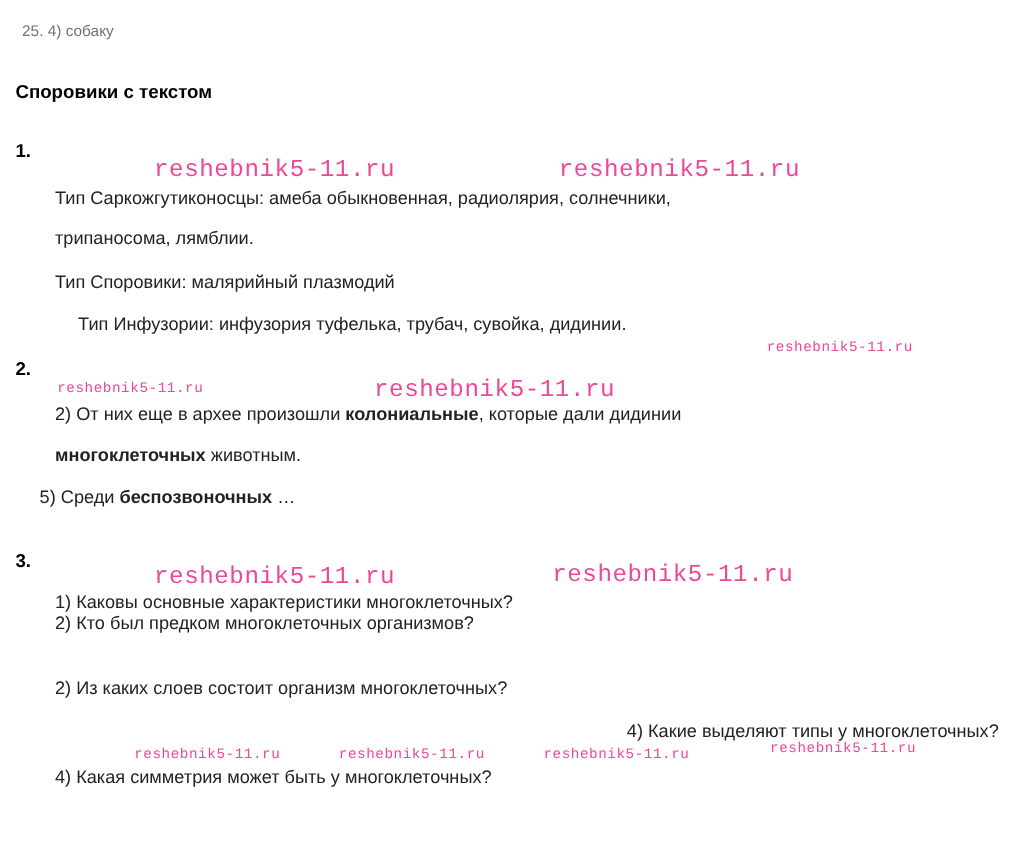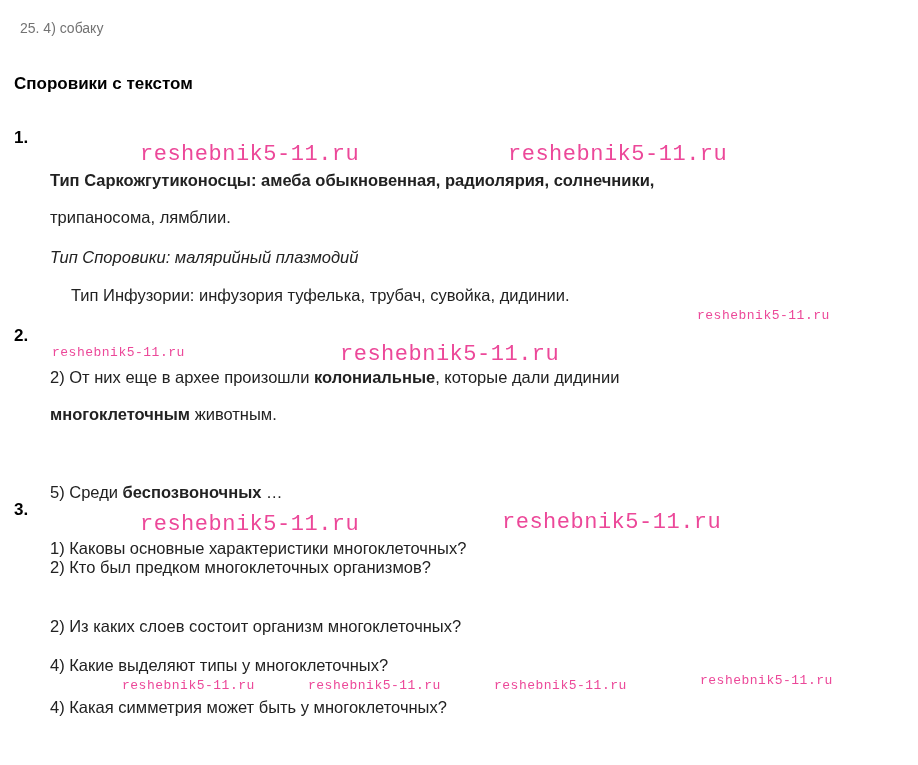--- a/index.html
+++ b/index.html
@@ -65,35 +65,35 @@
     color: #222222;
     line-height: 1.25;
   }
   .just {
     text-align: justify;
     text-align-last: left;
   }
   .b { font-weight: bold; }
 
   
-  .p1a { left: 50px; top: 170px; width: 858px; font-weight: bold; }
+  .p1a { left: 50px; top: 170px; width: 858px; }
   .p1b { left: 50px; top: 207px; width: 858px; }
-  .p1c { left: 50px; top: 247px; width: 858px; font-style: italic; }
+  .p1c { left: 50px; top: 247px; width: 858px; }
   .p1d { left: 50px; top: 285px; width: 858px; margin-left: 21px; }
 
   
   .p2a { left: 50px; top: 367px; width: 858px; }
   .p2b { left: 50px; top: 404px; width: 858px; }
-  .p2c { left: 50px; top: 442px; width: 858px; margin-top: 40px; }
+  .p2c { left: 36px; top: 442px; width: 858px; }
 
   
   .p3a { left: 50px; top: 538px; width: 858px; }
   .p3b { left: 50px; top: 557px; width: 858px; }
   .p3c { left: 50px; top: 616px; width: 858px; }
-  .p3d { left: 50px; top: 655px; width: 858px; }
+  .p3d { left: 50px; top: 655px; width: 858px; text-align: right; }
   .p3e { left: 50px; top: 697px; width: 858px; }
 
   
   .wm {
     position: absolute;
     font-family: Liberation Mono, monospace;
     color: #ec4899;
     white-space: nowrap;
     z-index: 1;
     letter-spacing: 0.5px;
@@ -138,21 +138,21 @@
     <div class="section-title">Споровики с текстом</div>
 
     <div class="marker m1">1.</div>
     <div class="para p1a just">Тип Саркожгутиконосцы: амеба обыкновенная, радиолярия, солнечники,</div>
     <div class="para p1b">трипаносома, лямблии.</div>
     <div class="para p1c">Тип Споровики: малярийный плазмодий</div>
     <div class="para p1d">Тип Инфузории: инфузория туфелька, трубач, сувойка, дидинии.</div>
 
     <div class="marker m2">2.</div>
     <div class="para p2a just"><span>2) От них еще в архее произошли </span><span class="b">колониальные</span><span>, которые дали дидинии</span></div>
-    <div class="para p2b"><span class="b">многоклеточным</span><span> животным.</span></div>
+    <div class="para p2b"><span class="b">многоклеточных</span><span> животным.</span></div>
     <div class="para p2c"><span>5) Среди </span><span class="b">беспозвоночных</span><span> …</span></div>
 
     <div class="marker m3">3.</div>
     <div class="para p3a">1) Каковы основные характеристики многоклеточных?</div>
     <div class="para p3b">2) Кто был предком многоклеточных организмов?</div>
     <div class="para p3c">2) Из каких слоев состоит организм многоклеточных?</div>
     <div class="para p3d">4) Какие выделяют типы у многоклеточных?</div>
     <div class="para p3e">4) Какая симметрия может быть у многоклеточных?</div>
 
   </div>

